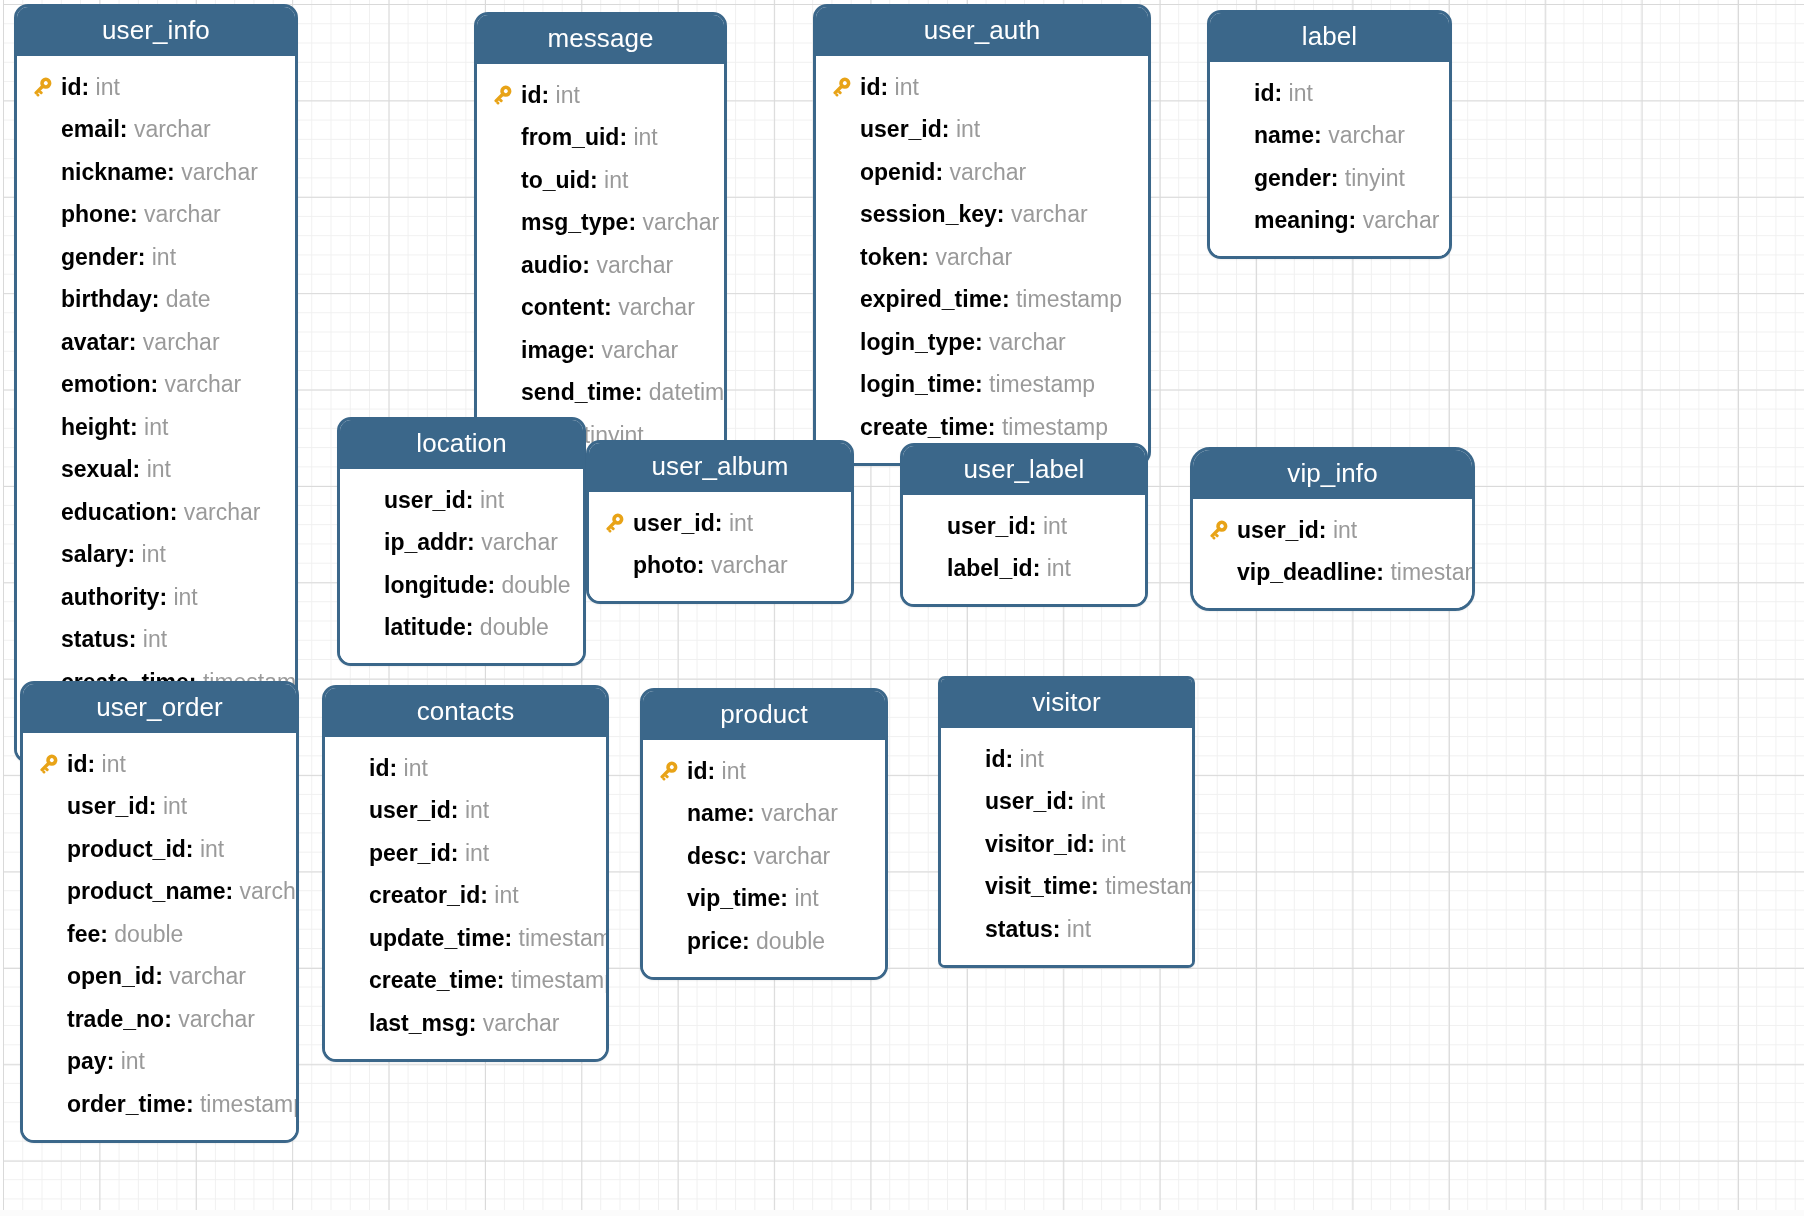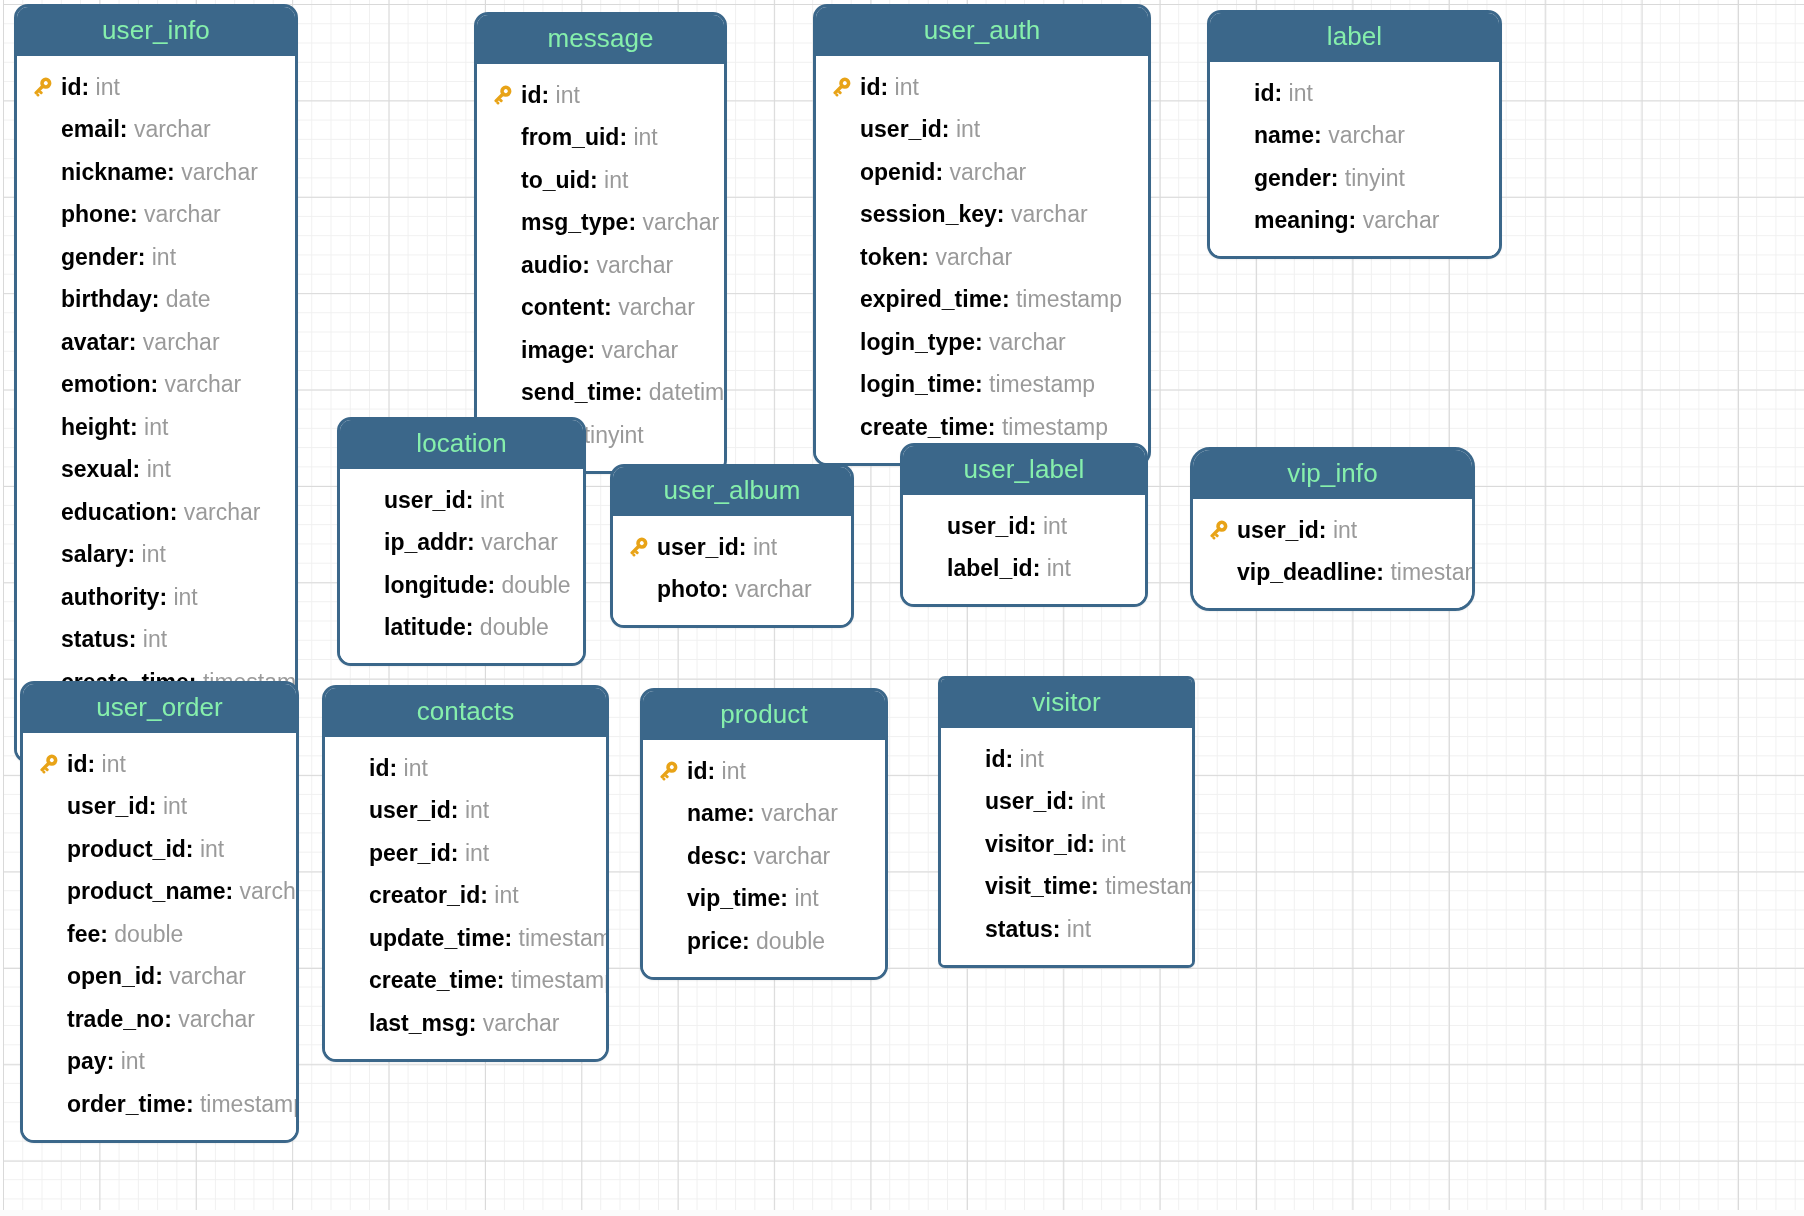--- a/index.html
+++ b/index.html
@@ -46,21 +46,21 @@
     position: absolute;
     background: #ffffff;
     border: 3px solid #3b678a;
     border-radius: 14px;
     overflow: hidden;
     box-shadow: 0 1px 2px rgba(0,0,0,0.06);
   }
 
   .table-header {
     background: #3b678a;
-    color: #86efac;
+    color: #ffffff;
     font-size: 26px;
     font-weight: 400;
     text-align: center;
     padding: 9px 8px 11px 8px;
     line-height: 1.12;
     letter-spacing: 0.1px;
   }
 
   .table-body {
     background: #ffffff;
@@ -283,21 +283,21 @@
         <div class="field-row">
           <span class="key-slot"></span>
           <span class="field-text"><span class="fname">login_time</span><span class="fcolon">: </span><span class="ftype">timestamp</span></span>
         </div>
         <div class="field-row">
           <span class="key-slot"></span>
           <span class="field-text"><span class="fname">create_time</span><span class="fcolon">: </span><span class="ftype">timestamp</span></span>
         </div>
       </div>
     </div>
-    <div class="table-box" style="left: 1207px; top: 10px; width: 295px;">
+    <div class="table-box" style="left: 1207px; top: 10px; width: 245px;">
       <div class="table-header">label</div>
       <div class="table-body">
         <div class="field-row">
           <span class="key-slot"></span>
           <span class="field-text"><span class="fname">id</span><span class="fcolon">: </span><span class="ftype">int</span></span>
         </div>
         <div class="field-row">
           <span class="key-slot"></span>
           <span class="field-text"><span class="fname">name</span><span class="fcolon">: </span><span class="ftype">varchar</span></span>
         </div>
@@ -325,21 +325,21 @@
         <div class="field-row">
           <span class="key-slot"></span>
           <span class="field-text"><span class="fname">longitude</span><span class="fcolon">: </span><span class="ftype">double</span></span>
         </div>
         <div class="field-row">
           <span class="key-slot"></span>
           <span class="field-text"><span class="fname">latitude</span><span class="fcolon">: </span><span class="ftype">double</span></span>
         </div>
       </div>
     </div>
-    <div class="table-box" style="left: 610px; top: 440px; width: 244px; margin-top: 24px;">
+    <div class="table-box" style="left: 586px; top: 440px; width: 268px;">
       <div class="table-header">user_album</div>
       <div class="table-body">
         <div class="field-row">
           <span class="key-slot">
             <svg class="key-icon" width="26" height="26" viewBox="0 0 26 26" aria-hidden="true">
               <g transform="rotate(45 13 13)">
                 <circle cx="13" cy="7.6" r="5.6" fill="#e8a317"></circle>
                 <circle cx="13" cy="7.6" r="2.0" fill="#ffffff"></circle>
                 <rect x="11.3" y="11.6" width="3.4" height="11.2" rx="1.1" fill="#e8a317"></rect>
                 <rect x="14.3" y="16.2" width="3.6" height="2.9" rx="1.0" fill="#e8a317"></rect>

